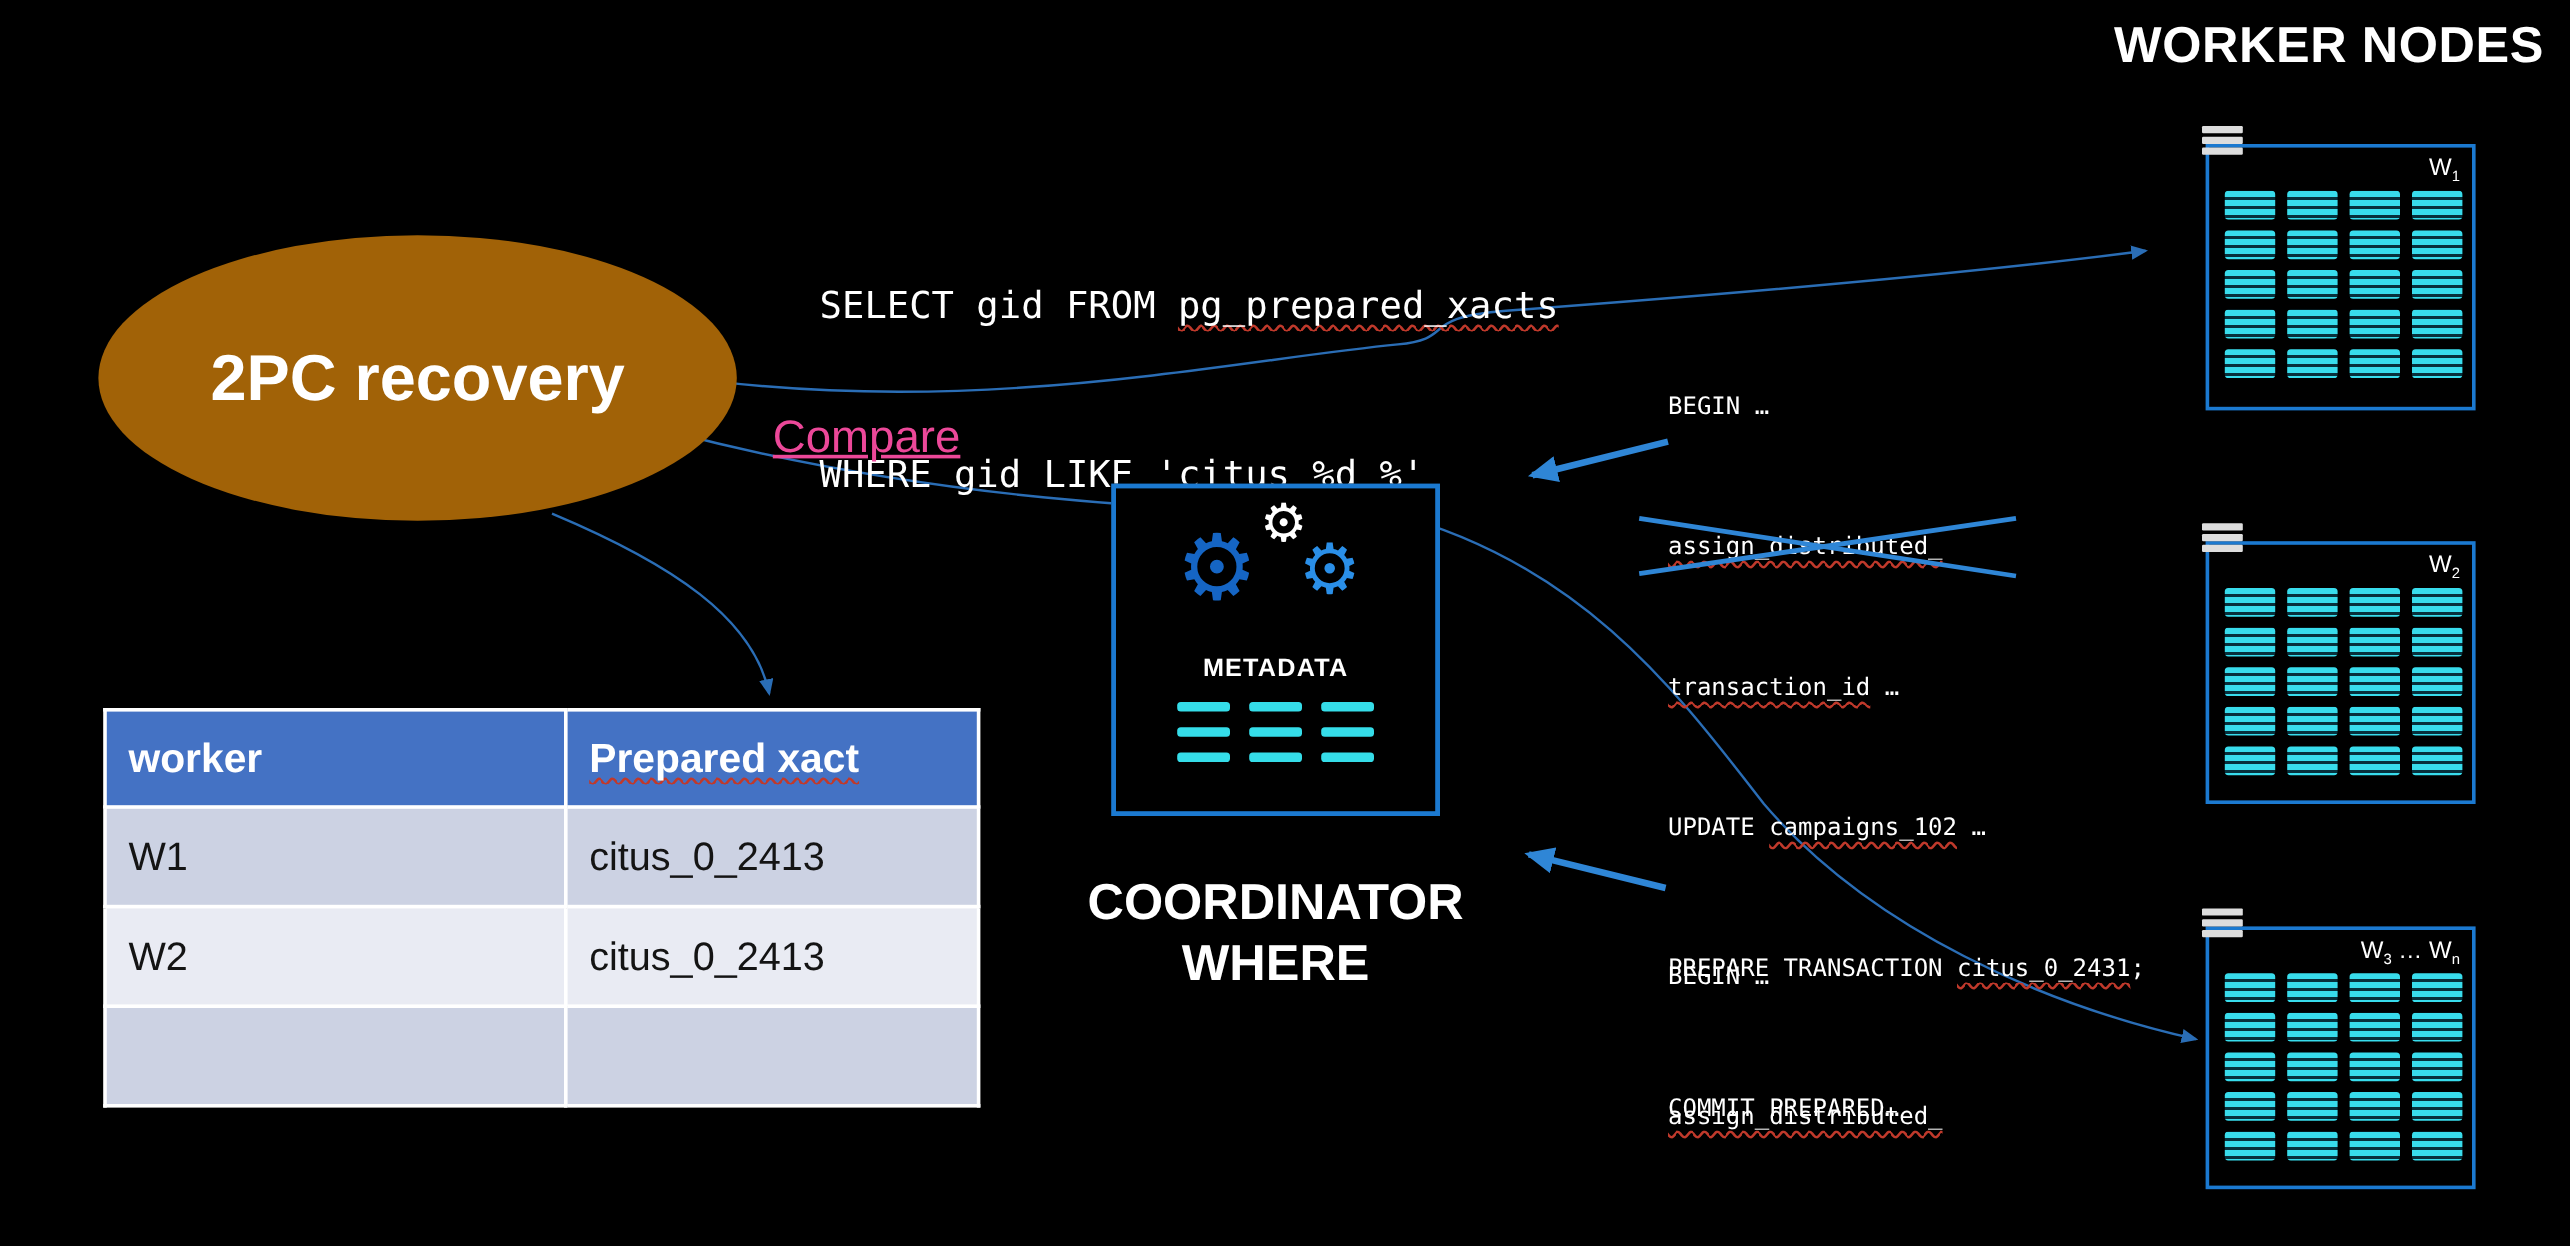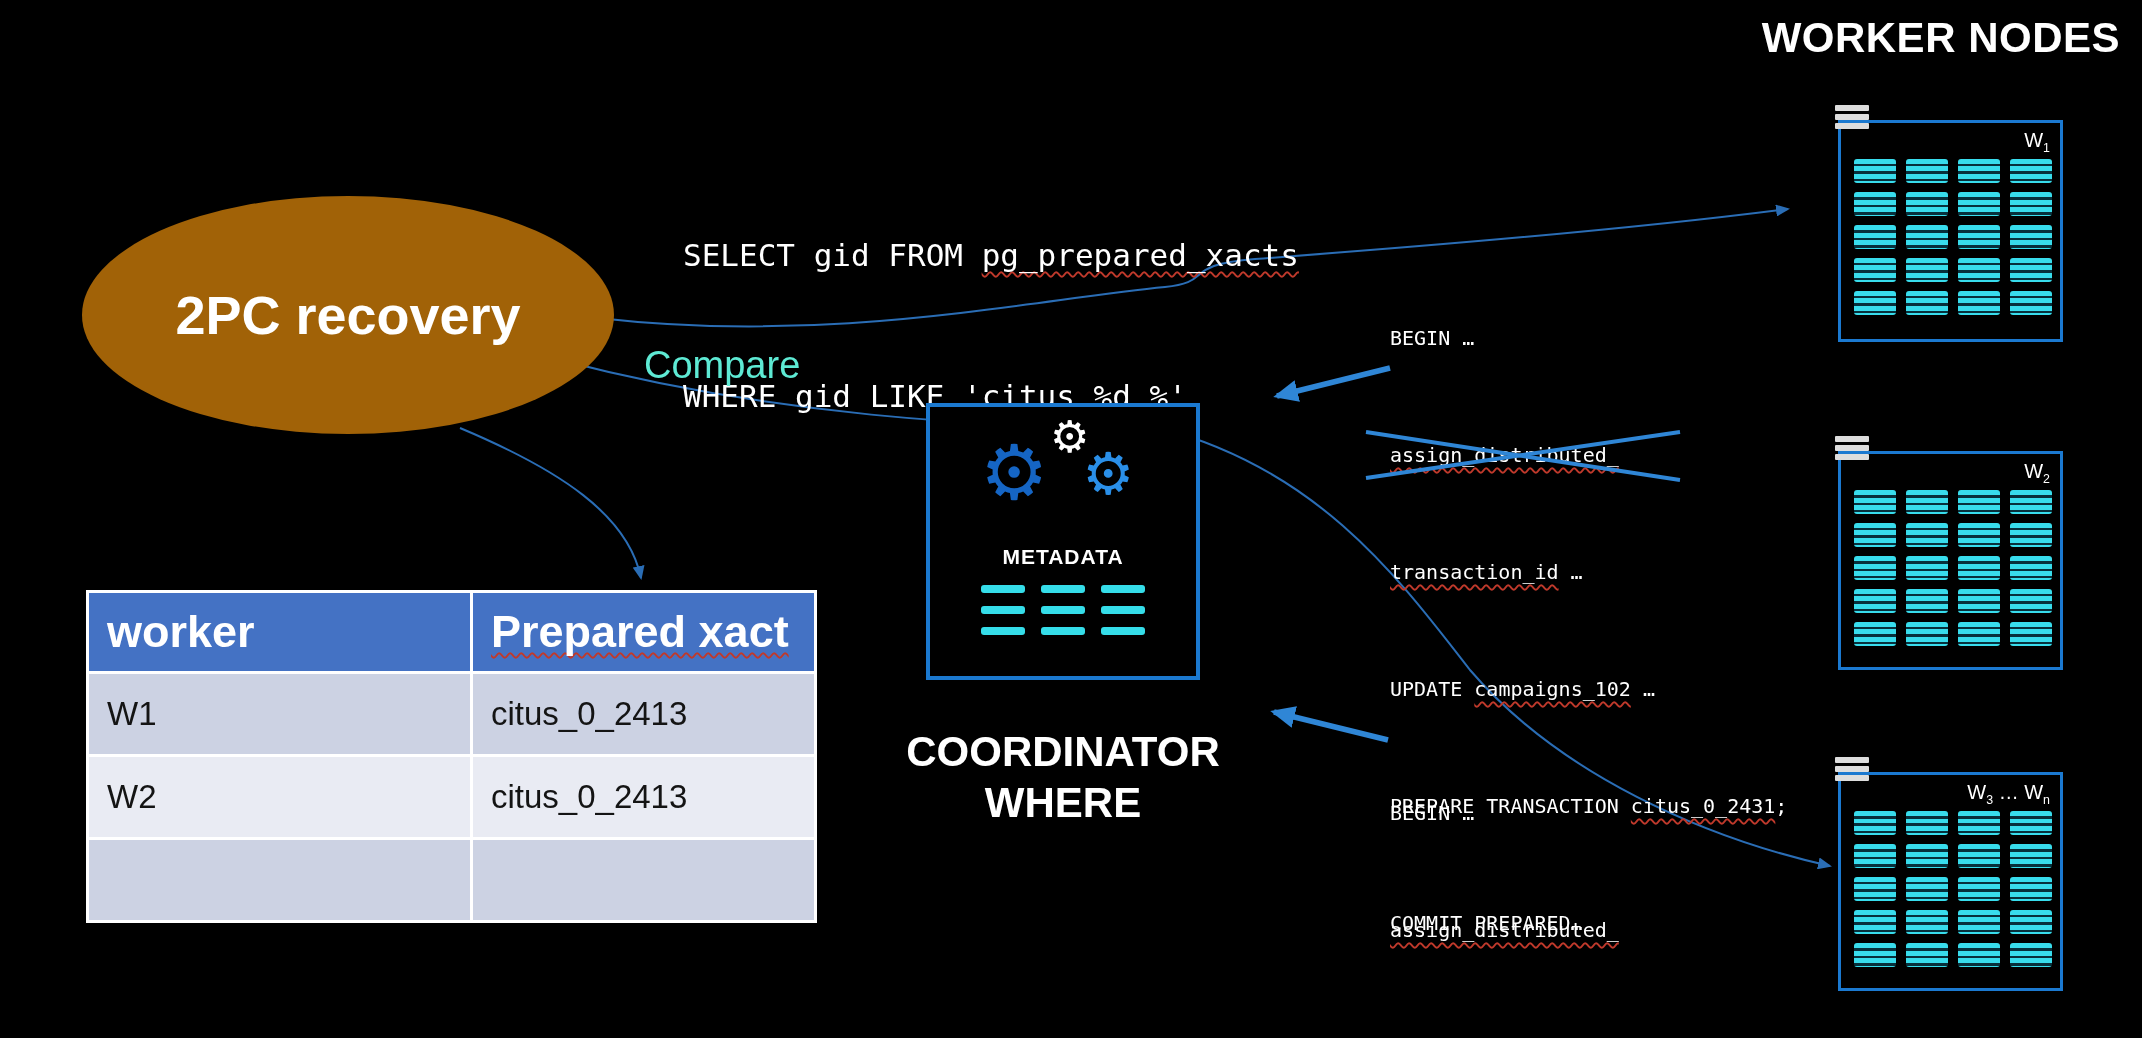--- a/index.html
+++ b/index.html
@@ -15,40 +15,40 @@
   
   .ellipse{left:82px;top:196px;width:532px;height:238px;background:#a16207;border-radius:50%;
            display:flex;align-items:center;justify-content:center;font-size:54px;font-weight:600;z-index:2;}
 
   
   .sql{left:683px;top:138px;font-family:"DejaVu Sans Mono",monospace;font-size:31px;line-height:47px;
        white-space:pre;z-index:2;}
   .squiggle{text-decoration-line:underline;text-decoration-style:wavy;text-decoration-color:#c0392b;
             text-decoration-thickness:2px;text-underline-offset:5px;text-decoration-skip-ink:none;}
 
-  .compare{left:644px;top:344px;font-size:38px;color:#5eead4;z-index:2;}
+  .compare{left:644px;top:344px;font-size:38px;color:#ec4899;z-index:2;text-decoration:underline;}
 
   
   .coord-box{left:926px;top:403px;width:274px;height:277px;border:4px solid #1b79d0;background:#000;
              box-sizing:border-box;z-index:2;}
   .gears{position:relative;height:110px;margin-top:8px;}
   .gear{position:absolute;line-height:1;font-family:"DejaVu Sans",sans-serif;}
   .gear.big{left:50px;top:20px;font-size:76px;color:#1565c4;}
   .gear.small{left:120px;top:0px;font-size:44px;color:#ffffff;}
   .gear.mid{left:152px;top:30px;font-size:58px;color:#2a8fe8;}
   .meta-label{text-align:center;font-size:21px;font-weight:700;letter-spacing:1px;margin-top:20px;}
   .mbars{display:grid;grid-template-columns:repeat(3,44px);gap:13px 16px;justify-content:center;margin-top:16px;}
   .mbar{height:8px;background:#35dde9;border-radius:3px;}
   .coord-label{left:888px;top:726px;width:350px;text-align:center;font-size:42px;font-weight:700;
                line-height:1.22;z-index:2;}
 
   
   .tablewrap{left:86px;top:590px;width:731px;z-index:2;}
   .ptable{border-collapse:collapse;width:100%;}
-  .ptable th{background:#4472c4;color:#fff;font-size:45px;font-weight:700;text-align:left;
+  .ptable th{background:#4472c4;color:#fff;font-size:34px;font-weight:700;text-align:left;
              padding:0 0 0 18px;height:78px;border:3px solid #fff;}
   .ptable td{font-size:33px;color:#141414;padding:0 0 0 18px;height:80px;border:3px solid #fff;}
   .ptable tr.odd td{background:#ccd2e3;}
   .ptable tr.even td{background:#e9ebf3;}
   .ptable th:first-child,.ptable td:first-child{width:363px;}
 
   
   .code{font-family:"DejaVu Sans Mono",monospace;font-weight:400;font-size:20px;line-height:39px;
         white-space:pre;z-index:2;}
   .code1{left:1390px;top:241px;}

